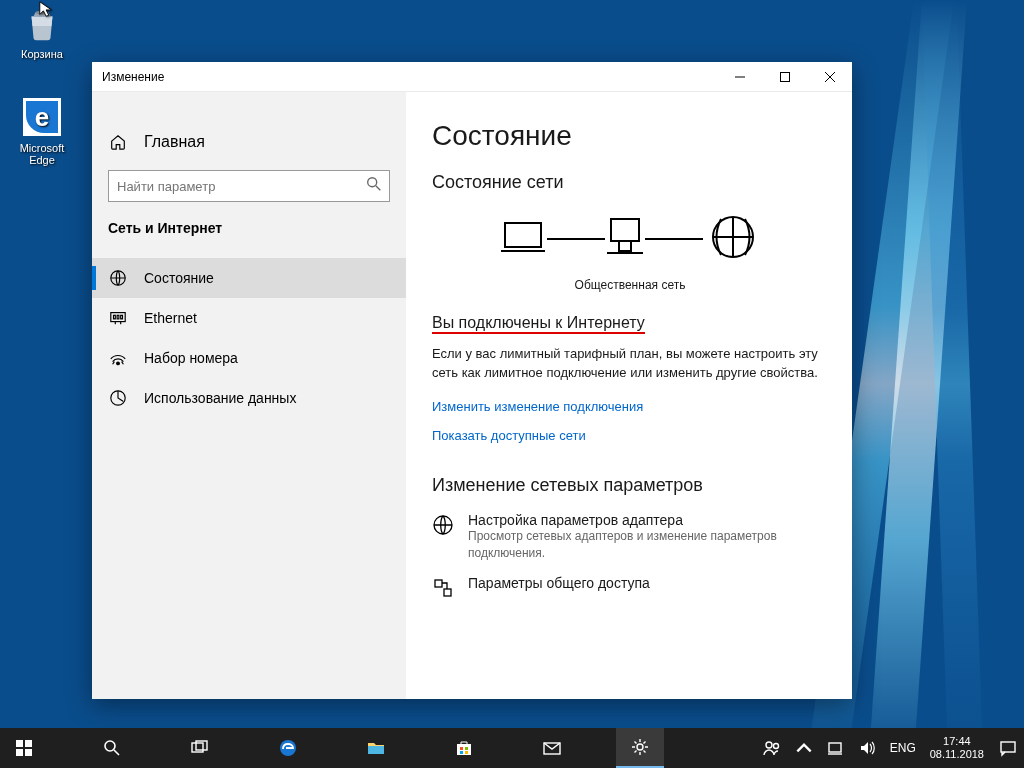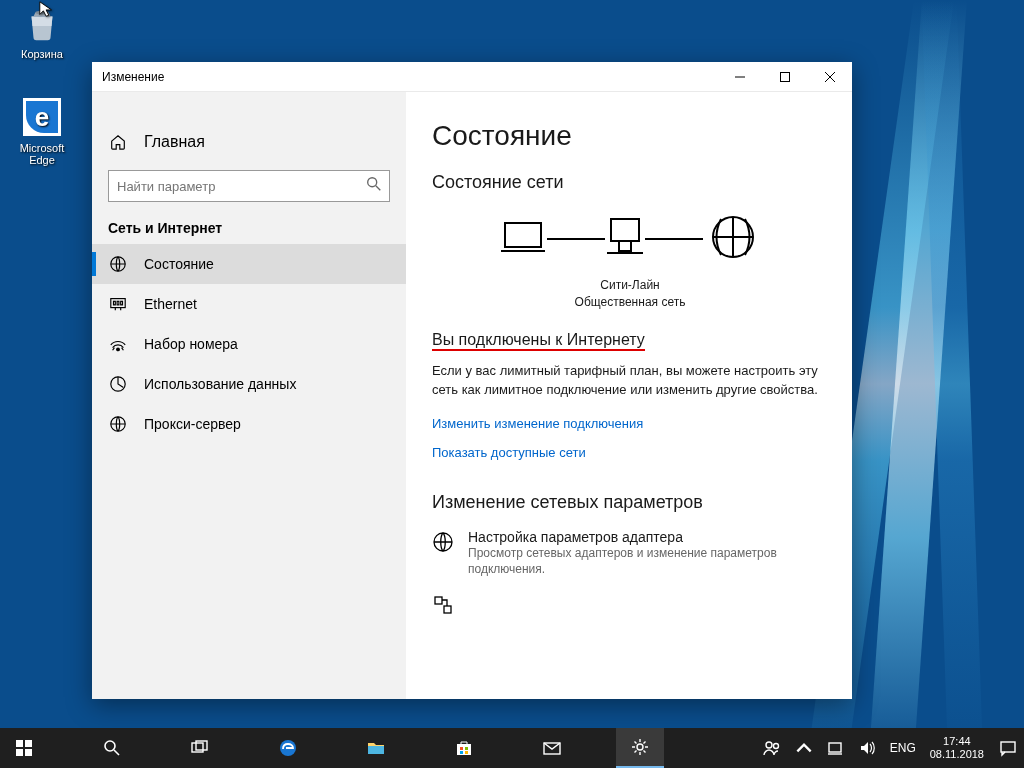--- a/index.html
+++ b/index.html
@@ -35,21 +35,21 @@
   .winbtn { width:45px; height:30px; display:flex; align-items:center; justify-content:center; cursor:pointer; }
   .winbtn svg { width:10px; height:10px; }
 
   .content { flex:1; display:flex; overflow:hidden; }
   .sidebar { width:314px; background:#f2f2f2; padding-top:30px; }
   .home-row { display:flex; align-items:center; height:40px; padding-left:16px; cursor:pointer; }
   .home-row .ic { width:20px; display:flex; justify-content:center; margin-right:16px; }
   .searchbox { margin:8px 16px 18px; height:32px; border:1px solid #999; background:#fff; display:flex; align-items:center; padding:0 8px; }
   .searchbox input { flex:1; border:none; outline:none; font-size:13px; background:transparent; }
   .searchbox .ic { width:16px; color:#555; }
-  .category { padding:0 16px 8px; font-size:14px; font-weight:600; }
+  .category { padding:0 16px 22px; font-size:14px; font-weight:600; }
   .nav-item { display:flex; align-items:center; height:40px; padding-left:16px; cursor:pointer; position:relative; font-size:14px; }
   .nav-item.selected { background:#dcdcdc; }
   .nav-item.selected::before { content:""; position:absolute; left:0; top:8px; bottom:8px; width:4px; background:#0078d7; }
   .nav-item .ic { width:20px; display:flex; justify-content:center; margin-right:16px; }
   .ic svg { width:18px; height:18px; }
 
   .main { flex:1; padding:28px 24px 0 26px; overflow:hidden; color:#1a1a1a; }
   h1 { font-size:28px; font-weight:400; margin-bottom:20px; }
   h2 { font-size:18px; font-weight:400; margin:8px 0 16px; }
   .diagram { display:flex; align-items:center; justify-content:center; gap:0; margin-bottom:8px; }
@@ -188,29 +188,20 @@
       </div>
       <div class="nav-item">
         <span class="ic">
             <svg viewBox="0 0 20 20" fill="none" stroke="#000" stroke-width="1.3">
               <circle cx="10" cy="10" r="8"></circle>
               <path d="M10 2v8l6 4"></path>
             </svg>
           </span>
         <span>Использование данных</span>
       </div>
-      <div class="nav-item">
-        <span class="ic">
-            <svg viewBox="0 0 20 20" fill="none" stroke="#000" stroke-width="1.3">
-              <circle cx="10" cy="10" r="8"></circle>
-              <path d="M2 10h16M10 2c2.5 2.5 2.5 13.5 0 16M10 2c-2.5 2.5-2.5 13.5 0 16"></path>
-            </svg>
-          </span>
-        <span>Прокси-сервер</span>
-      </div>
     </div>
 
     <div class="main">
       <h1>Состояние</h1>
       <h2>Состояние сети</h2>
 
       <div class="diagram">
         <svg width="270" height="60" viewBox="0 0 270 60">
           <g stroke="#000" stroke-width="2" fill="none">
             <rect x="10" y="14" width="36" height="24"></rect>
@@ -221,21 +212,20 @@
               <line x1="112" y1="44" x2="148" y2="44"></line>
             <line x1="150" y1="30" x2="208" y2="30"></line>
             <circle cx="238" cy="28" r="20"></circle>
               <line x1="218" y1="28" x2="258" y2="28"></line>
               <line x1="238" y1="8" x2="238" y2="48"></line>
               <path d="M226 10c-6 12-6 24 0 36M250 10c6 12 6 24 0 36"></path>
           </g>
         </svg>
       </div>
       <div class="diag-labels">
-        <div>Сити-Лайн</div>
         <div>Общественная сеть</div>
       </div>
 
       <h3><span class="underline">Вы подключены к Интернету</span></h3>
       <p class="body">Если у вас лимитный тарифный план, вы можете настроить эту сеть как лимитное подключение или изменить другие свойства.</p>
       <a class="link">Изменить изменение подключения</a><br>
       <a class="link">Показать доступные сети</a>
 
       <h2 style="margin-top:20px">Изменение сетевых параметров</h2>
 
@@ -248,20 +238,23 @@
           <div class="t1">Настройка параметров адаптера</div>
           <div class="t2">Просмотр сетевых адаптеров и изменение параметров подключения.</div>
         </div>
       </div>
       <div class="setting-row">
         <span class="ic"><svg viewBox="0 0 22 22" fill="none" stroke="#000" stroke-width="1.3">
               <rect x="3" y="3" width="7" height="7"></rect>
               <rect x="12" y="12" width="7" height="7"></rect>
               <path d="M10 6h5v6"></path>
             </svg></span>
+        <div>
+          <div class="t1">Параметры общего доступа</div>
+        </div>
       </div>
     </div>
   </div>
 </div>
 
 <div class="taskbar">
   <div class="tbtn">
       <svg viewBox="0 0 20 20" fill="#fff">
         <rect x="2" y="2" width="7" height="7"></rect>
         <rect x="11" y="2" width="7" height="7"></rect>

